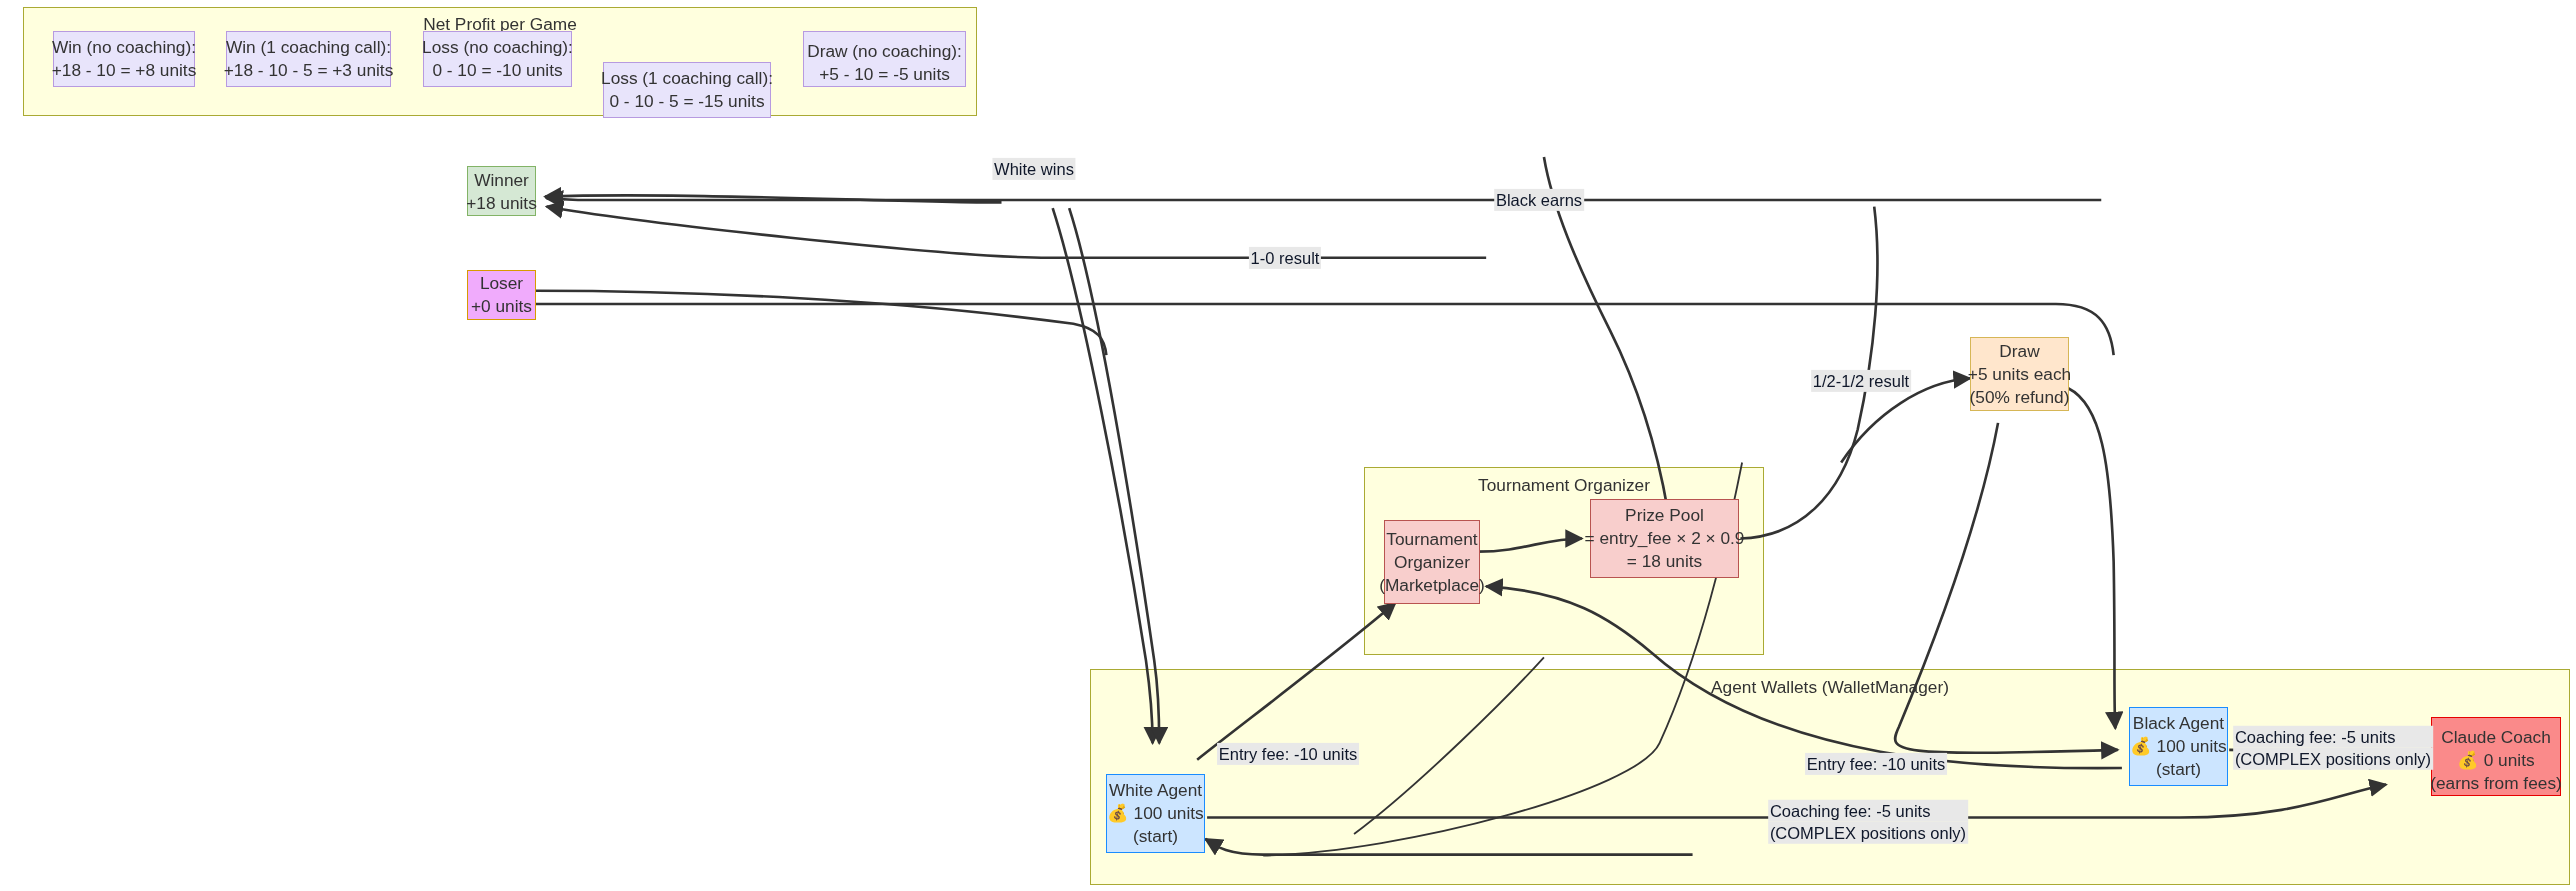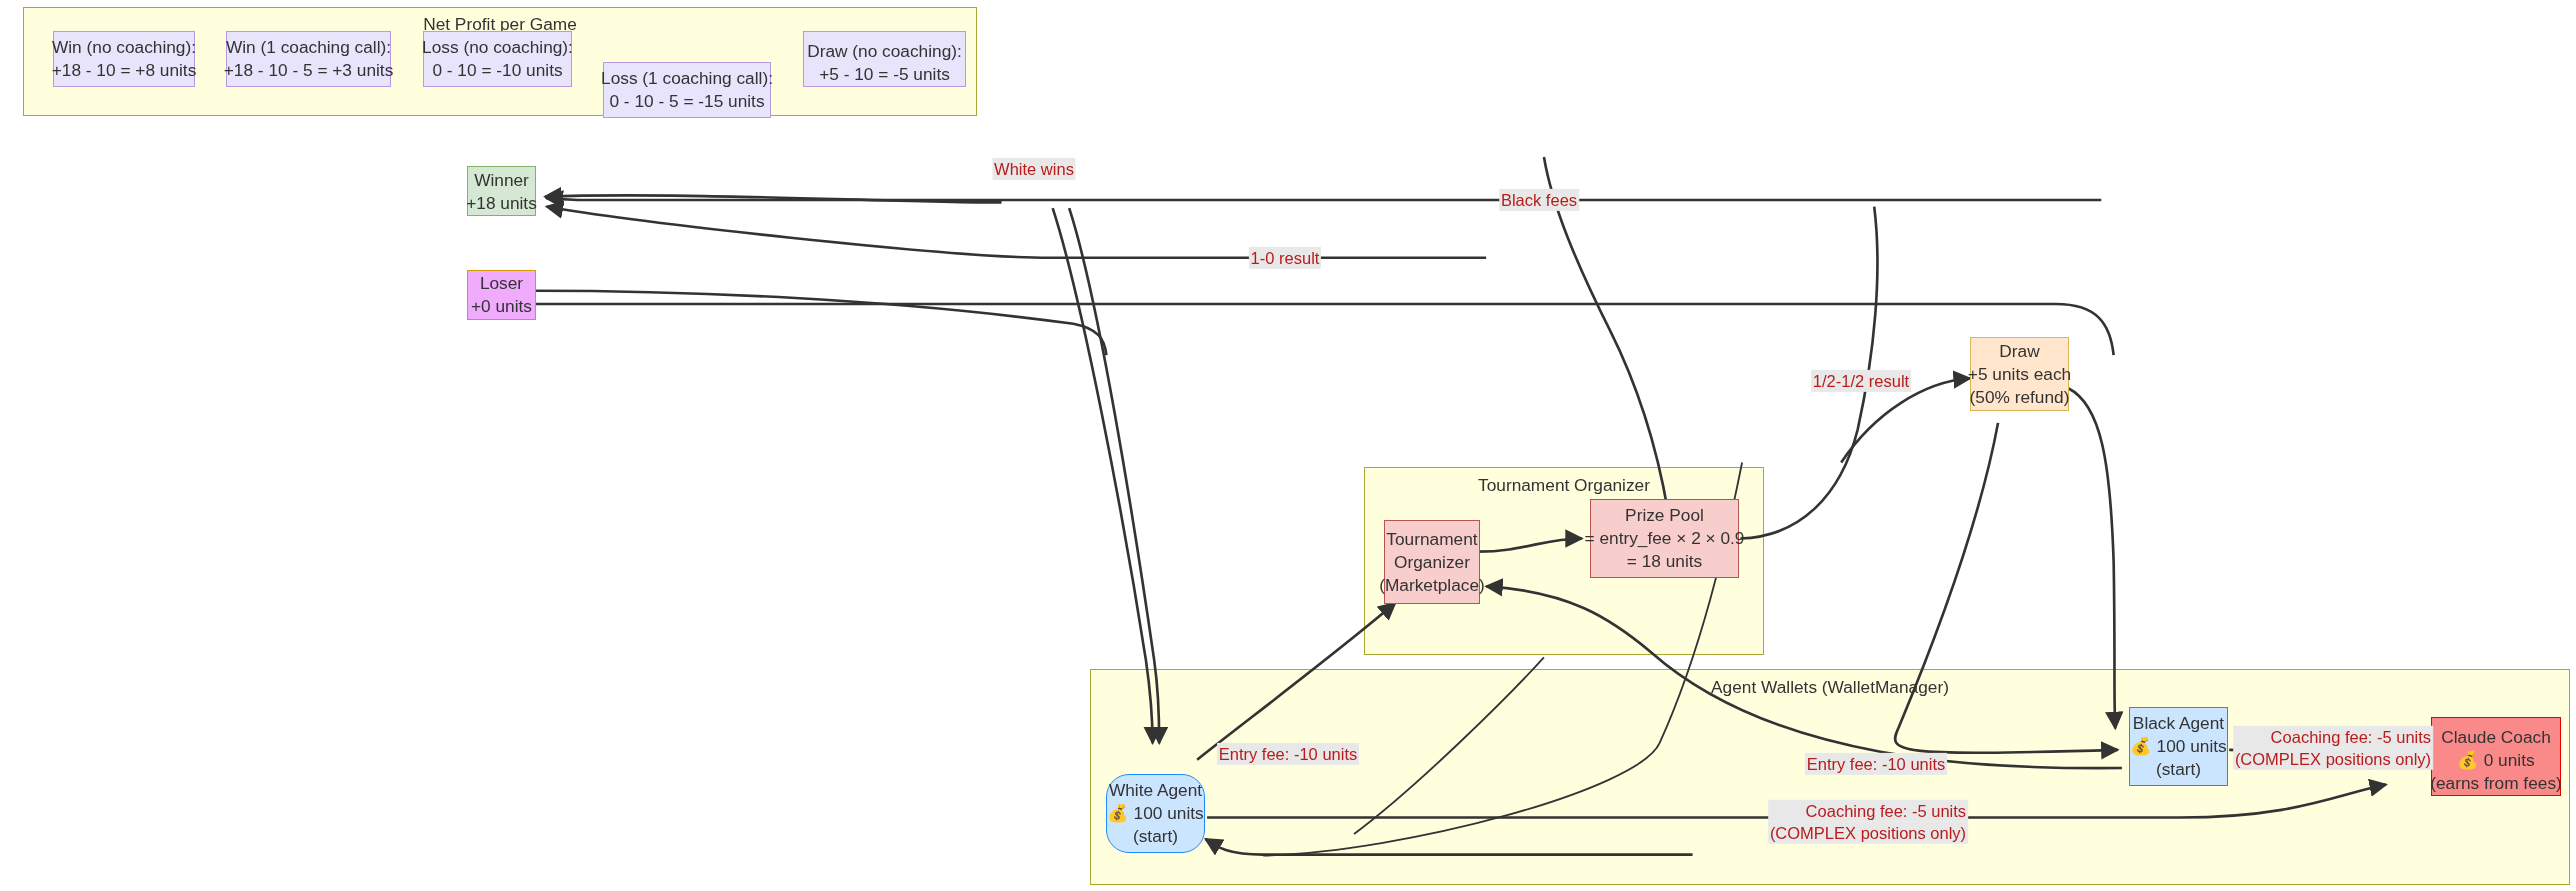--- a/index.html
+++ b/index.html
@@ -17,23 +17,23 @@
   .node .ln{display:block;white-space:nowrap;}
 
   .n-purple{background:#e8e4fb;border:1.7px solid #b79ae0;}
   .n-green {background:#d5e8d4;border:1.7px solid #82b366;justify-content:flex-end;}
   .n-orange{background:#f0abfc;border:1.7px solid #d79b00;}
   .n-peach {background:#ffe6cc;border:1.7px solid #d6b656;}
   .n-pink  {background:#f8cecc;border:1.7px solid #b85450;}
   .n-blue  {background:#cce5ff;border:1.7px solid #1a8cff;}
   .n-red   {background:#fa8a8a;border:1.7px solid #e60000;}
 
-  .edge-label{position:absolute;background:#e8e8e8;color:#b91c1c;font-size:16.5px;
+  .edge-label{position:absolute;background:#e8e8e8;color:#0f172a;font-size:16.5px;
       line-height:1.25;white-space:nowrap;padding:0.8px 1.7px;
-      transform:translate(-50%,-50%);text-align:right;}
+      transform:translate(-50%,-50%);text-align:left;}
   .edge-label.two{background:none;padding:0;}
   .edge-label.two span{background:#e8e8e8;display:block;padding:0.8px 1.7px;}
 
   .bag{display:inline-block;}
 </style>
 </head>
 <body>
 
 <div id="canvas">
 
@@ -143,21 +143,21 @@
     <span class="ln">Organizer</span>
     <span class="ln">(Marketplace)</span>
   </div>
 
   <div class="node n-pink" style="left:1590px;top:499px;width:149px;height:79px;">
     <span class="ln">Prize Pool</span>
     <span class="ln">= entry_fee × 2 × 0.9</span>
     <span class="ln">= 18 units</span>
   </div>
 
-  <div class="node n-blue" style="left:1106px;top:774px;width:99px;height:79px;border-radius:23px;">
+  <div class="node n-blue" style="left:1106px;top:774px;width:99px;height:79px;">
     <span class="ln">White Agent</span>
     <span class="ln">
       <span class="bag">💰</span>
       <span>100 units</span>
     </span>
     <span class="ln">(start)</span>
   </div>
 
   <div class="node n-blue" style="left:2129px;top:707px;width:99px;height:79px;">
     <span class="ln">Black Agent</span>
@@ -172,21 +172,21 @@
     <span class="ln">Claude Coach</span>
     <span class="ln">
       <span class="bag">💰</span>
       <span>0 units</span>
     </span>
     <span class="ln">(earns from fees)</span>
   </div>
 
   <div class="edge-label" style="left:1034px;top:169px;">White wins</div>
 
-  <div class="edge-label" style="left:1539px;top:200px;">Black fees</div>
+  <div class="edge-label" style="left:1539px;top:200px;">Black earns</div>
 
   <div class="edge-label" style="left:1285px;top:258px;">1-0 result</div>
 
   <div class="edge-label" style="left:1861px;top:381px;">1/2-1/2 result</div>
 
   <div class="edge-label" style="left:1288px;top:754px;">Entry fee: -10 units</div>
 
   <div class="edge-label" style="left:1876px;top:764px;">Entry fee: -10 units</div>
 
   <div class="edge-label two" style="left:2333px;top:748px;">

